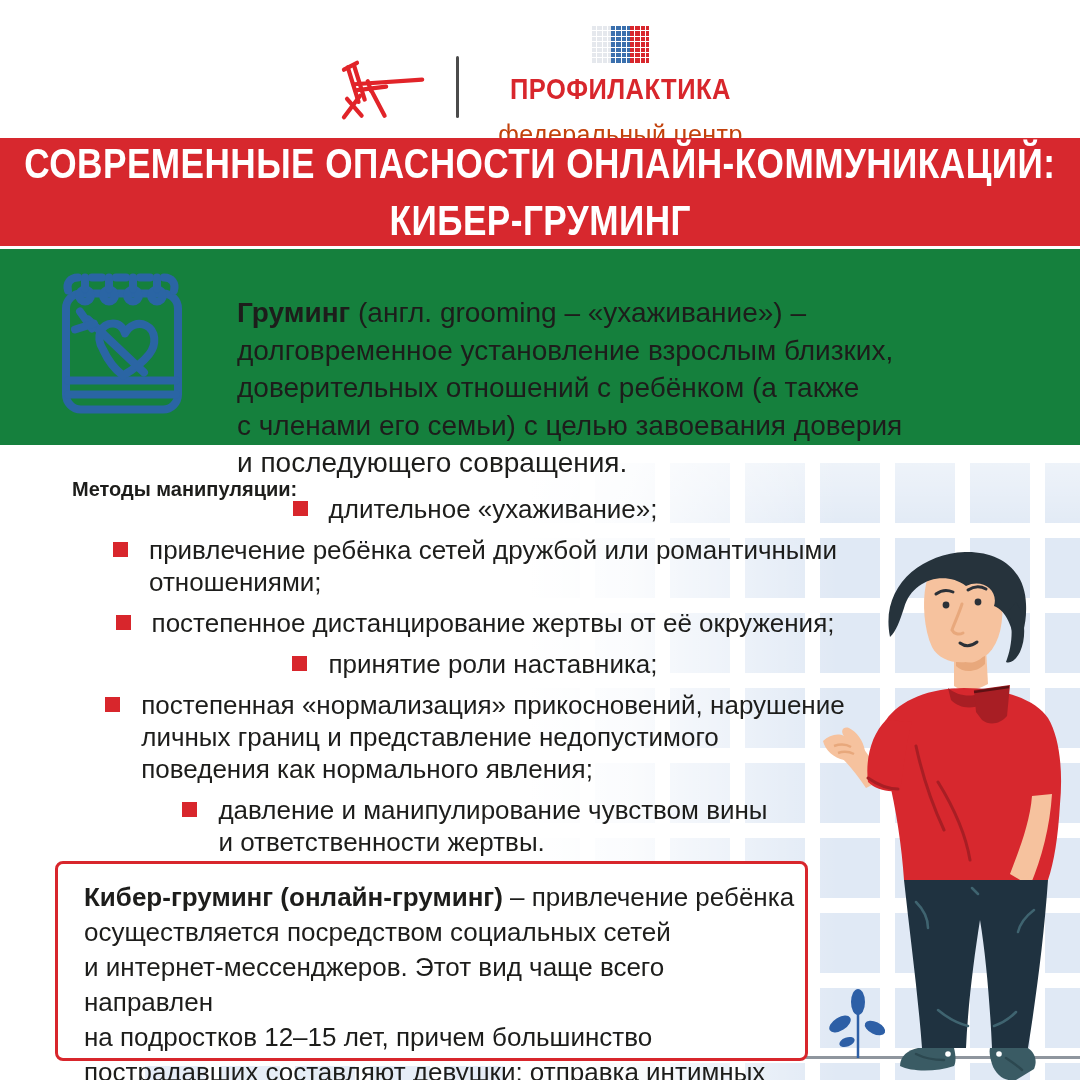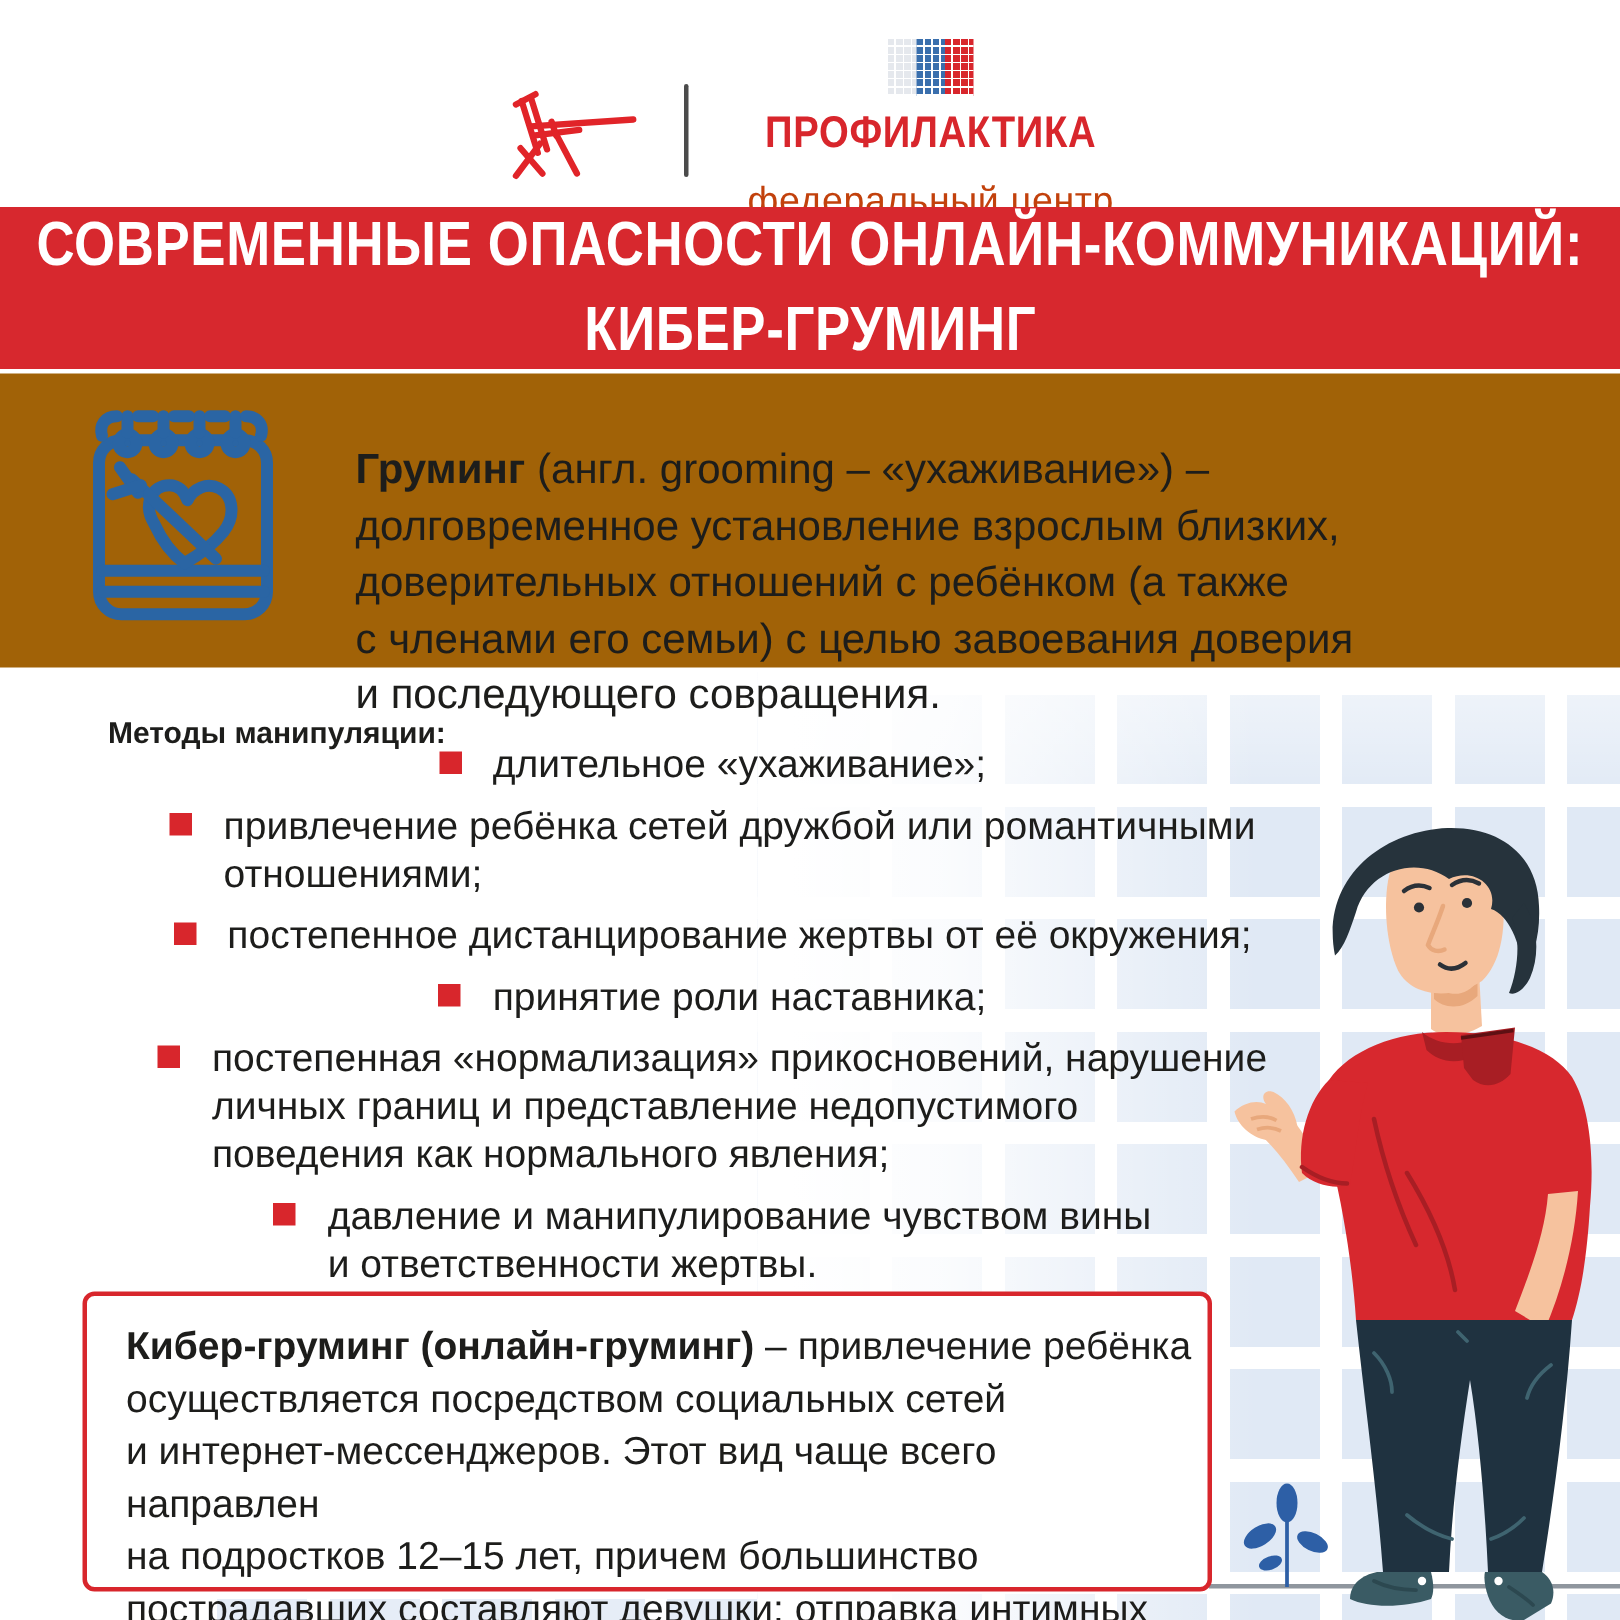--- a/index.html
+++ b/index.html
@@ -20,21 +20,21 @@
       repeating-linear-gradient(to right, var(--c) 0 4.3px, #ffffff 4.3px 5.4px);}
   .brand-title{font-size:29px;font-weight:800;color:#d8262c;letter-spacing:.5px;margin-top:9px;transform:scale(.88,1.02);white-space:nowrap;}
   .brand-sub{font-size:25px;color:#c2410c;letter-spacing:.4px;margin-top:14px;white-space:nowrap;}
 
   
   .banner{top:138px;left:0;width:1080px;height:108px;background:#d7282e;color:#fff;
     display:flex;flex-direction:column;align-items:center;justify-content:center;z-index:4;gap:12px;}
   .banner div{font-size:40px;font-weight:800;line-height:45px;white-space:nowrap;transform:scale(.88,1.04);letter-spacing:.5px;}
 
   
-  .definition{top:249px;left:0;width:1080px;height:196px;background:#a16207;z-index:4;}
+  .definition{top:249px;left:0;width:1080px;height:196px;background:#15803d;z-index:4;}
   .note-icon{position:absolute;left:57px;top:20px;width:130px;height:150px;}
   .def-text{position:absolute;left:237px;top:17px;width:800px;font-size:28px;line-height:37.5px;white-space:pre-line;}
   .def-text b{font-weight:800;}
 
   
   .pattern-main{top:448px;left:505px;width:575px;height:632px;z-index:0;background-image:
       linear-gradient(to left, rgba(255,255,255,0) 42%, rgba(255,255,255,.85) 78%, #fff 96%),
       linear-gradient(to top, rgba(255,255,255,0) 86%, rgba(255,255,255,.55) 100%),
       repeating-linear-gradient(to bottom, #fff 0 15px, transparent 15px 75px),
       repeating-linear-gradient(to right, #fff 0 15px, #e0e9f5 15px 75px);}

